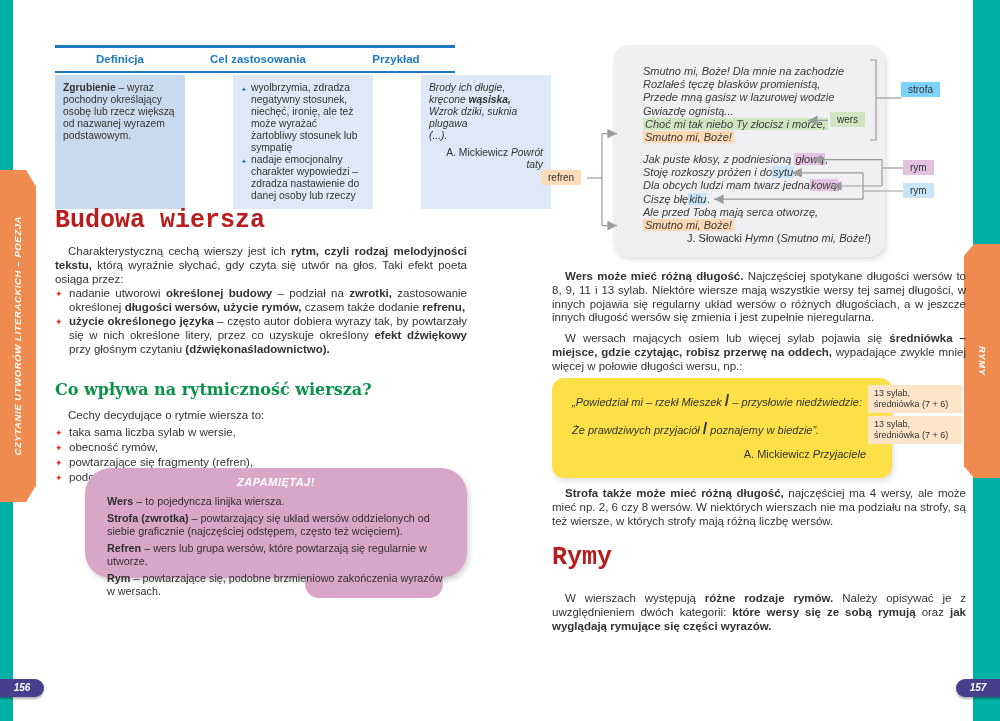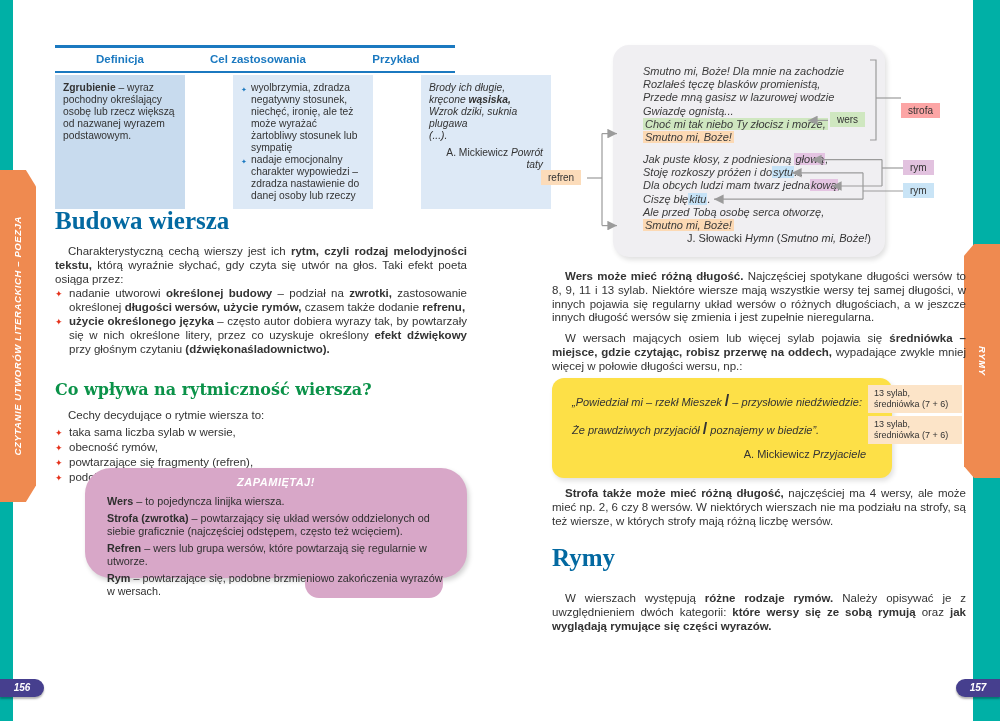--- a/index.html
+++ b/index.html
@@ -32,21 +32,21 @@
   #fig-table .bdy{display:grid;grid-template-columns:130px 140px 130px;column-gap:3px;margin-top:2px;gap:48px;}
   #fig-table .cell{font-size:10.3px;line-height:12px;padding:7px 8px;}
   #fig-table .c1{background:#c8dbee;}
   #fig-table .c2,#fig-table .c3{background:#dde9f6;}
   #fig-table .c3{font-size:10.3px;}
   .tbullet{display:flex;}
   .tbullet .mark{color:#1b79c0;font-size:7px;width:10px;flex:none;padding-top:2px;}
   .tbullet .txt{flex:1;}
   .attr-right{text-align:right;margin-top:5px;}
   
-  .h1{font-family:Liberation Serif, serif;font-weight:bold;color:#0369a1;font-size:25px;line-height:26px;}
+  .h1{font-family:Liberation Mono, monospace;font-weight:bold;color:#b91c1c;font-size:25px;line-height:26px;}
   .h2{font-family:"DejaVu Serif",serif;font-weight:bold;color:#0b9249;font-size:16px;line-height:18px;}
   .para{text-align:justify;}
   .indent{text-indent:13px;}
   .bullet{display:flex;}
   .bullet .mark{color:#e5311a;font-size:9px;width:14px;flex:none;padding-top:1px;}
   .bullet .txt{flex:1;text-align:justify;}
   .abs{position:absolute;}
   
   .b{font-weight:bold;}
   .i{font-style:italic;}
@@ -176,21 +176,21 @@
     <div class="poem-line"><span class="i">Przede mną gasisz w lazurowej wodzie</span></div>
     <div class="poem-line"><span class="i">Gwiazdę ognistą...</span></div>
     <div class="poem-line"><span class="i hl-green">Choć mi tak niebo Ty złocisz i morze,</span></div>
     <div class="poem-line"><span class="i hl-peach">Smutno mi, Boże!</span></div>
   </div>
   <div id="stanza2">
     <div class="poem-line"><span class="i">Jak puste kłosy, z podniesioną </span><span class="i hl-pink">głową</span><span class="i">,</span></div>
     <div class="poem-line"><span class="i">Stoję rozkoszy próżen i do</span><span class="i hl-blue">sytu</span><span class="i">...</span></div>
     <div class="poem-line"><span class="i">Dla obcych ludzi mam twarz jedna</span><span class="i hl-pink">kową</span><span class="i">,</span></div>
     <div class="poem-line"><span class="i">Ciszę błę</span><span class="i hl-blue">kitu</span><span class="i">.</span></div>
-    <div class="poem-line"><span class="i">Ale przed Tobą osobę serca otworzę,</span></div>
+    <div class="poem-line"><span class="i">Ale przed Tobą mają serca otworzę,</span></div>
     <div class="poem-line"><span class="i hl-peach">Smutno mi, Boże!</span></div>
   </div>
   <div id="poem-attr"><span>J. Słowacki </span><span class="i">Hymn</span><span> (</span><span class="i">Smutno mi, Boże!</span><span>)</span></div>
 
   <svg id="annosvg" viewBox="0 0 420 220">
     <defs>
       <marker id="arr" markerWidth="9" markerHeight="8" refX="8" refY="4" orient="auto">
         <path d="M0,0 L8,4 L0,8 Z" fill="#9b9b9b"></path>
       </marker>
     </defs>
@@ -211,21 +211,21 @@
       <path d="M342,119.6 L272,119.6" marker-end="url(#arr)"></path>
       <path d="M342,146 L292,146" marker-end="url(#arr)"></path>
 
       <path d="M323,132.8 L323,159.2"></path>
       <path d="M323,151 L363,151"></path>
       <path d="M323,132.8 L252,132.8" marker-end="url(#arr)"></path>
       <path d="M323,159.2 L174,159.2" marker-end="url(#arr)"></path>
     </g>
   </svg>
 
-  <div class="anno-label" style="left:901px;top:103px;background:#fca5a5;">strofa</div>
+  <div class="anno-label" style="left:901px;top:82px;background:#7dd3fc;">strofa</div>
   <div class="anno-label" style="left:830px;top:112px;background:#cfe7c0;">wers</div>
   <div class="anno-label" style="left:541px;top:170px;background:#fcdcba;">refren</div>
   <div class="anno-label" style="left:903px;top:160px;background:#e2c2df;">rym</div>
   <div class="anno-label" style="left:903px;top:183px;background:#c9e4f6;">rym</div>
 
   <div class="abs para indent" style="left:552px;top:270px;width:414px;"><span class="b">Wers może mieć różną długość.</span><span> Najczęściej spotykane długości wersów to 8, 9, 11 i 13 sylab. Niektóre wiersze mają wszystkie wersy tej samej długości, w innych pojawia się regularny układ wersów o różnych długościach, a w jeszcze innych długość wersów się zmienia i jest zupełnie nieregularna.</span></div>
   <div class="abs para indent" style="left:552px;top:332px;width:414px;"><span>W wersach mających osiem lub więcej sylab pojawia się </span><span class="b">średniówka – miejsce, gdzie czytając, robisz przerwę na oddech,</span><span> wypadające zwykle mniej więcej w połowie długości wersu, np.:</span></div>
 
   <div id="ces-box">
     <div class="ces-line" style="top:16px;"><span class="i">„Powiedział mi – rzekł Mieszek </span><span class="big-slash">/</span><span class="i"> – przysłowie niedźwiedzie:</span></div>

